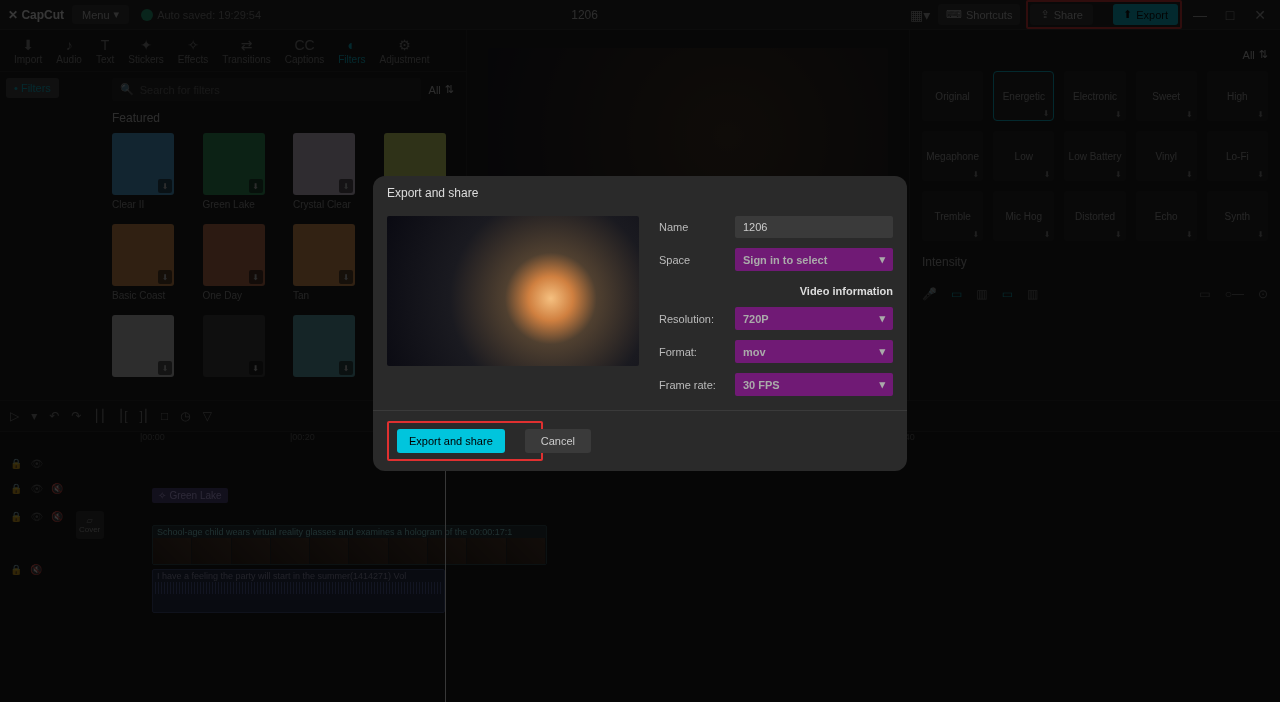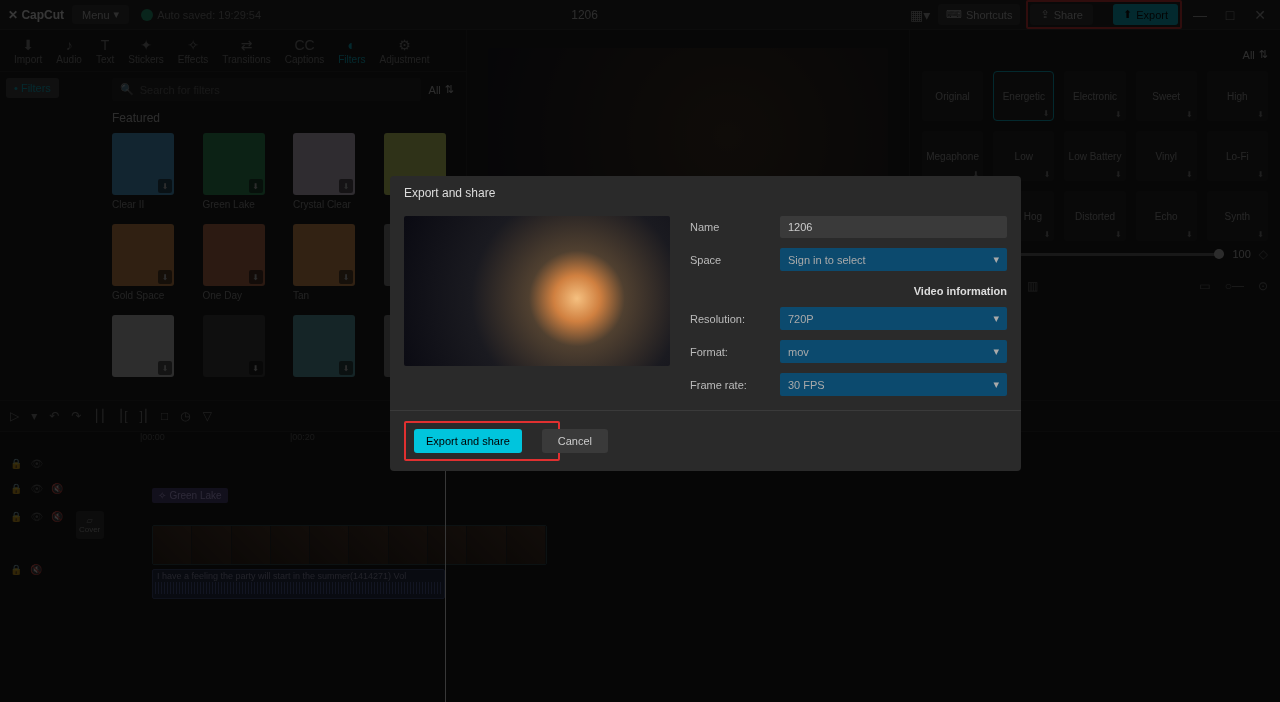--- a/index.html
+++ b/index.html
@@ -75,38 +75,38 @@
 .time-tick { width: 150px; }
 .tracks { padding-left: 10px; }
 .track-row { display: flex; align-items: center; height: 42px; margin-bottom: 4px; }
 .track-ctrls { width: 100px; display: flex; gap: 8px; color: #666; font-size: 10px; }
 .track-content { flex: 1; position: relative; }
 .effect-clip { position: absolute; left: 42px; background: #4a3d7a; color: #c8b8ff; font-size: 10px; padding: 2px 6px; border-radius: 2px; display: flex; align-items: center; gap: 3px; }
 .video-clip { position: absolute; left: 42px; width: 395px; height: 40px; background: #1a2a30; border: 1px solid #2a4a50; border-radius: 2px; display: flex; flex-direction: column; }
 .video-clip-label { color: #8dd; font-size: 9px; padding: 1px 4px; white-space: nowrap; overflow: hidden; }
 .video-thumbs { flex: 1; display: flex; }
 .video-thumb { flex: 1; background: linear-gradient(45deg, #2a1a10, #4a3020); border-right: 1px solid #1a1a1a; }
-.audio-clip { position: absolute; left: 42px; width: 293px; height: 30px; background: #1a2545; border: 1px solid #3a4a7a; border-radius: 2px; }
+.audio-clip { position: absolute; left: 42px; width: 293px; height: 44px; background: #1a2545; border: 1px solid #3a4a7a; border-radius: 2px; }
 .audio-clip-label { color: #99b; font-size: 9px; padding: 1px 4px; white-space: nowrap; overflow: hidden; }
 .audio-wave { height: 12px; background: repeating-linear-gradient(90deg, #4a5a9a 0, #4a5a9a 1px, transparent 1px, transparent 3px); margin: 0 2px; }
 .cover-btn { width: 28px; height: 28px; background: #2a2a2a; border-radius: 3px; display: flex; flex-direction: column; align-items: center; justify-content: center; color: #aaa; font-size: 8px; margin-left: 4px; }
 .playhead { position: absolute; left: 445px; top: 0; bottom: 0; width: 1px; background: #fff; }
 .playhead::before { content: ''; position: absolute; top: 0; left: -4px; width: 9px; height: 10px; background: #fff; clip-path: polygon(0 0, 100% 0, 100% 60%, 50% 100%, 0 60%); }
 
 
 .overlay { position: absolute; inset: 0; background: rgba(0,0,0,0.5); }
-.modal { position: absolute; left: 390px; top: 176px; width: 631px; background: #2a2a2a; border-radius: 4px; color: #ccc; }
+.modal { position: absolute; left: 373px; top: 176px; width: 534px; background: #2a2a2a; border-radius: 12px; color: #ccc; }
 .modal-header { padding: 10px 14px; font-size: 12px; color: #ddd; }
 .modal-body { display: flex; padding: 6px 14px 14px; gap: 20px; }
 .modal-preview { width: 266px; height: 150px; background: radial-gradient(circle at 65% 55%, #f5c080 0%, #d08040 12%, #504030 25%, #1a1a20 55%, #0a0a12 100%); border-radius: 2px; }
 .modal-form { flex: 1; display: flex; flex-direction: column; gap: 10px; }
-.form-row { display: flex; align-items: center; gap: 22px; font-size: 11px; }
+.form-row { display: flex; align-items: center; gap: 8px; font-size: 11px; }
 .form-label { width: 68px; color: #bbb; }
 .form-input { flex: 1; background: #3a3a3a; border: none; color: #ccc; padding: 5px 8px; border-radius: 2px; font-size: 11px; }
-.form-select { flex: 1; background: #0c4a6e; color: #aaa; padding: 5px 8px; border-radius: 2px; font-size: 11px; display: flex; justify-content: space-between; align-items: center; }
+.form-select { flex: 1; background: #701a75; color: #aaa; padding: 5px 8px; border-radius: 2px; font-size: 11px; display: flex; justify-content: space-between; align-items: center; font-weight: bold; }
 .section-head { font-size: 11px; color: #ddd; font-weight: 600; margin-top: 4px; text-align: right; }
 .modal-footer { display: flex; align-items: center; padding: 10px 14px; border-top: 1px solid #3a3a3a; }
 .modal-info { flex: 1; font-size: 11px; color: #bbb; }
 .btn-primary { background: #00c5dd; color: #000; padding: 6px 12px; border-radius: 3px; font-size: 11px; border: none; }
 .btn-primary-wrap { border: 2px solid #e03030; padding: 6px 36px 6px 8px; margin-right: -28px; border-radius: 2px; }
 .btn-cancel { background: #3a3a3a; color: #ccc; padding: 6px 16px; border-radius: 3px; font-size: 11px; border: none; margin-left: 10px; }
 
 .dim { opacity: 0.4; pointer-events: none; }
 </style>
 </head>
@@ -210,21 +210,21 @@
               <div class="filter-item">
                 <div class="filter-thumb" style="background:#d8e868">
                   <div class="filter-dl">⬇</div>
                 </div>
                 <div class="filter-name"></div>
               </div>
               <div class="filter-item">
                 <div class="filter-thumb" style="background:#e0904a">
                   <div class="filter-dl">⬇</div>
                 </div>
-                <div class="filter-name">Gold Space</div>
+                <div class="filter-name">Basic Coast</div>
               </div>
               <div class="filter-item">
                 <div class="filter-thumb" style="background:#c8704a">
                   <div class="filter-dl">⬇</div>
                 </div>
                 <div class="filter-name">One Day</div>
               </div>
               <div class="filter-item">
                 <div class="filter-thumb" style="background:#e89850">
                   <div class="filter-dl">⬇</div>
@@ -284,28 +284,21 @@
           <div class="voice-tile">Low<span class="voice-dl">⬇</span></div>
           <div class="voice-tile">Low Battery<span class="voice-dl">⬇</span></div>
           <div class="voice-tile">Vinyl<span class="voice-dl">⬇</span></div>
           <div class="voice-tile">Lo-Fi<span class="voice-dl">⬇</span></div>
           <div class="voice-tile">Tremble<span class="voice-dl">⬇</span></div>
           <div class="voice-tile">Mic Hog<span class="voice-dl">⬇</span></div>
           <div class="voice-tile">Distorted<span class="voice-dl">⬇</span></div>
           <div class="voice-tile">Echo<span class="voice-dl">⬇</span></div>
           <div class="voice-tile">Synth<span class="voice-dl">⬇</span></div>
         </div>
-    <div class="intensity-row">
-      <div class="slider-track">
-            <div class="slider-fill"></div>
-            <div class="slider-handle"></div>
-          </div>
-      <span class="intensity-val">100</span>
-      <span style="color:#666">◇</span>
-    </div>
+    <div class="intensity-label">Intensity</div>
     <div style="display:flex;gap:14px;margin-top:18px;color:#777;font-size:12px">
       <span>🎤</span>
       <span style="color:#0bc">▭</span>
       <span>▥</span>
       <span style="color:#0bc">▭</span>
       <span>▥</span>
       <span style="flex:1"></span>
       <span>▭</span>
       <span>○—</span>
       <span>⊙</span>
@@ -356,20 +349,21 @@
     </div>
     <div class="track-row" style="height:46px">
       <div class="track-ctrls">
             <span>🔒</span>
             <span>👁</span>
             <span>🔇</span>
         <div class="cover-btn">▱<span>Cover</span></div>
       </div>
       <div class="track-content">
         <div class="video-clip">
+          <div class="video-clip-label">School-age child wears virtual reality glasses and examines a hologram of the   00:00:17:1</div>
           <div class="video-thumbs">
                 <div class="video-thumb"></div>
                 <div class="video-thumb"></div>
                 <div class="video-thumb"></div>
                 <div class="video-thumb"></div>
                 <div class="video-thumb"></div>
                 <div class="video-thumb"></div>
                 <div class="video-thumb"></div>
                 <div class="video-thumb"></div>
                 <div class="video-thumb"></div>

